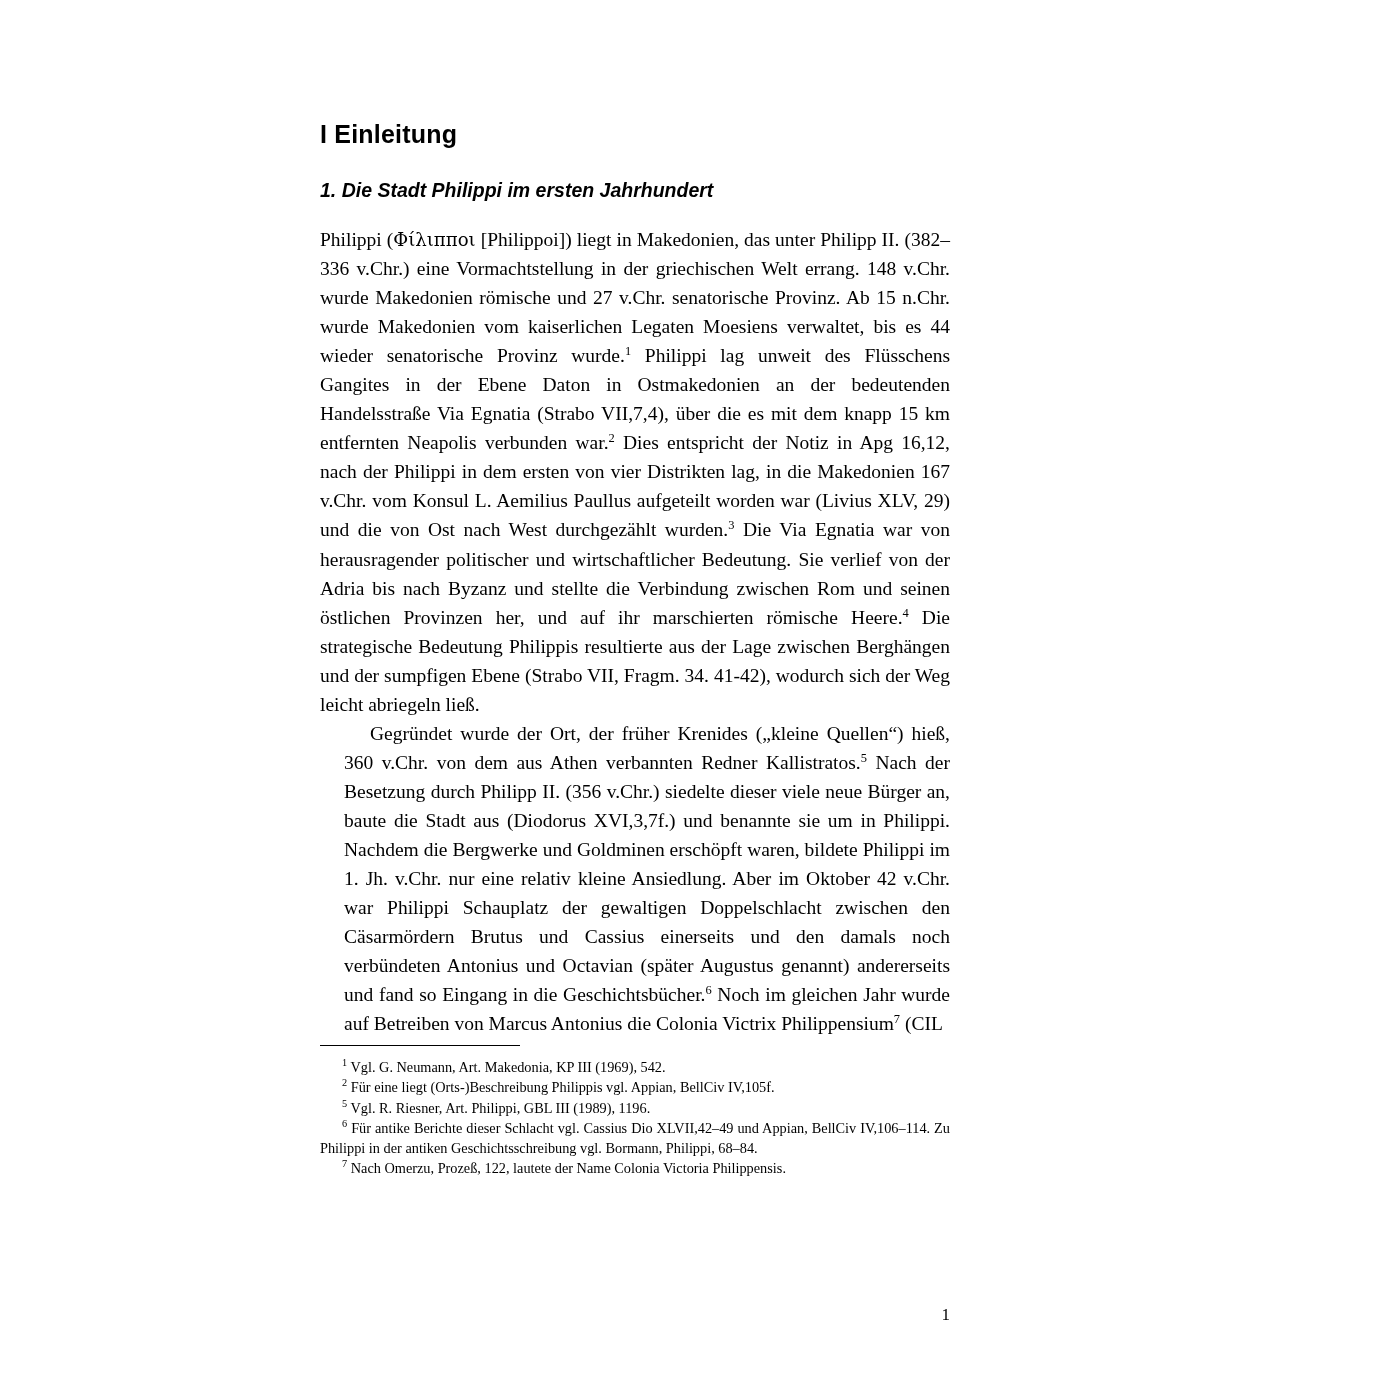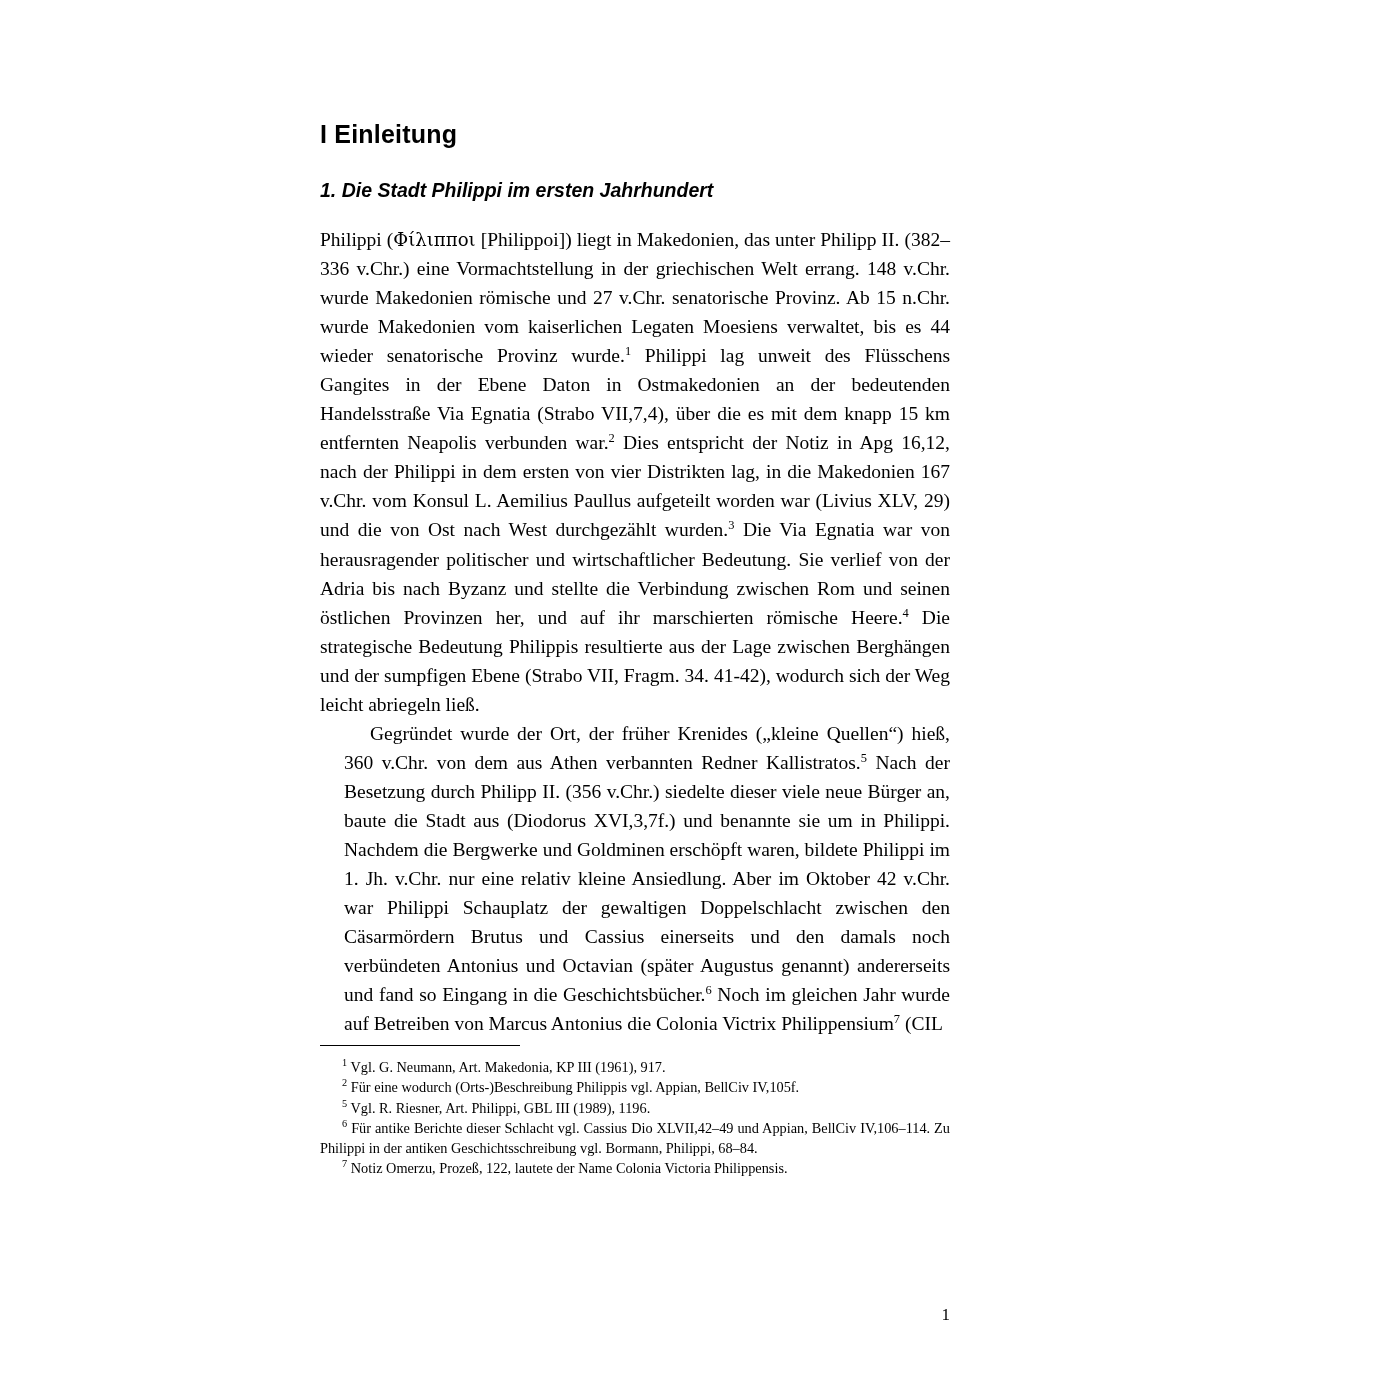--- a/index.html
+++ b/index.html
@@ -101,22 +101,22 @@
     <h2 class="section-title">1. Die Stadt Philippi im ersten Jahrhundert</h2>
     <div id="body-paragraphs">
         <p class="body-par"><span>Philippi (</span><span class="greek">Φίλιπποι</span><span> [</span><span class="it">Philippoi</span><span>]) liegt in Makedonien, das unter Philipp II. (382–336 v.Chr.) eine Vormachtstellung in der griechischen Welt errang. 148 v.Chr. wurde Makedonien römische und 27 v.Chr. senatorische Provinz. Ab 15 n.Chr. wurde Makedonien vom kaiserlichen Legaten Moesiens verwaltet, bis es 44 wieder senatorische Provinz wurde.</span><sup>1</sup><span> Philippi lag unweit des Flüsschens Gangites in der Ebene Daton in Ostmakedonien an der bedeutenden Handelsstraße Via Egnatia (Strabo VII,7,4), über die es mit dem knapp 15 km entfernten Neapolis verbunden war.</span><sup>2</sup><span> Dies entspricht der Notiz in Apg 16,12, nach der Philippi in dem ersten von vier Distrikten lag, in die Makedonien 167 v.Chr. vom Konsul L. Aemilius Paullus aufgeteilt worden war (Livius XLV, 29) und die von Ost nach West durchgezählt wurden.</span><sup>3</sup><span> Die Via Egnatia war von herausragender politischer und wirtschaftlicher Bedeutung. Sie verlief von der Adria bis nach Byzanz und stellte die Verbindung zwischen Rom und seinen östlichen Provinzen her, und auf ihr marschierten römische Heere.</span><sup>4</sup><span> Die strategische Bedeutung Philippis resultierte aus der Lage zwischen Berghängen und der sumpfigen Ebene (Strabo VII, Fragm. 34. 41-42), wodurch sich der Weg leicht abriegeln ließ.</span></p>
         <p class="body-par indent"><span>Gegründet wurde der Ort, der früher Krenides („kleine Quellen“) hieß, 360 v.Chr. von dem aus Athen verbannten Redner Kallistratos.</span><sup>5</sup><span> Nach der Besetzung durch Philipp II. (356 v.Chr.) siedelte dieser viele neue Bürger an, baute die Stadt aus (Diodorus XVI,3,7f.) und benannte sie um in Philippi. Nachdem die Bergwerke und Goldminen erschöpft waren, bildete Philippi im 1. Jh. v.Chr. nur eine relativ kleine Ansiedlung. Aber im Oktober 42 v.Chr. war Philippi Schauplatz der gewaltigen Doppelschlacht zwischen den Cäsarmördern Brutus und Cassius einerseits und den damals noch verbündeten Antonius und Octavian (später Augustus genannt) andererseits und fand so Eingang in die Geschichtsbücher.</span><sup>6</sup><span> Noch im gleichen Jahr wurde auf Betreiben von Marcus Antonius die </span><span class="it">Colonia Victrix Philippensium</span><sup>7</sup><span> (CIL</span></p>
       </div>
   </div>
 
   <div class="footnote-area">
     <div class="fn-rule"></div>
     <div id="footnote-list">
-        <p class="footnote"><sup>1</sup><span> Vgl. G. Neumann, Art. Makedonia, KP III (1961), 917.</span></p>
-        <p class="footnote"><sup>2</sup><span> Für eine wodurch (Orts-)Beschreibung Philippis vgl. Appian, BellCiv IV,105f.</span></p>
+        <p class="footnote"><sup>1</sup><span> Vgl. G. Neumann, Art. Makedonia, KP III (1969), 542.</span></p>
+        <p class="footnote"><sup>2</sup><span> Für eine liegt (Orts-)Beschreibung Philippis vgl. Appian, BellCiv IV,105f.</span></p>
         <p class="footnote"><sup>5</sup><span> Vgl. R. Riesner, Art. Philippi, GBL III (1989), 1196.</span></p>
         <p class="footnote"><sup>6</sup><span> Für antike Berichte dieser Schlacht vgl. Cassius Dio XLVII,42–49 und Appian, BellCiv IV,106–114. Zu Philippi in der antiken Geschichtsschreibung vgl. Bormann, Philippi, 68–84.</span></p>
-        <p class="footnote"><sup>7</sup><span> Notiz Omerzu, Prozeß, 122, lautete der Name </span><span class="it">Colonia Victoria Philippensis</span><span>.</span></p>
+        <p class="footnote"><sup>7</sup><span> Nach Omerzu, Prozeß, 122, lautete der Name </span><span class="it">Colonia Victoria Philippensis</span><span>.</span></p>
       </div>
   </div>
 
   <div class="page-number">1</div>
 </div>
 
 </body></html>

